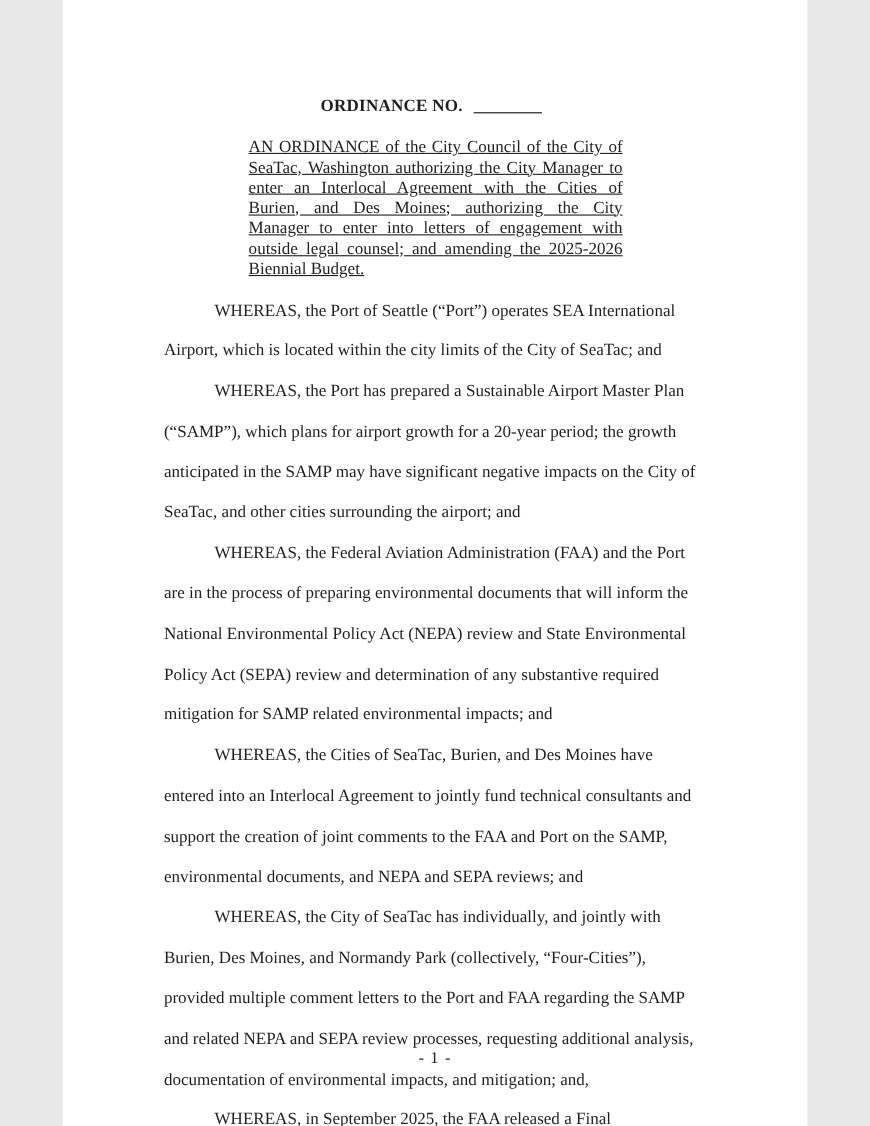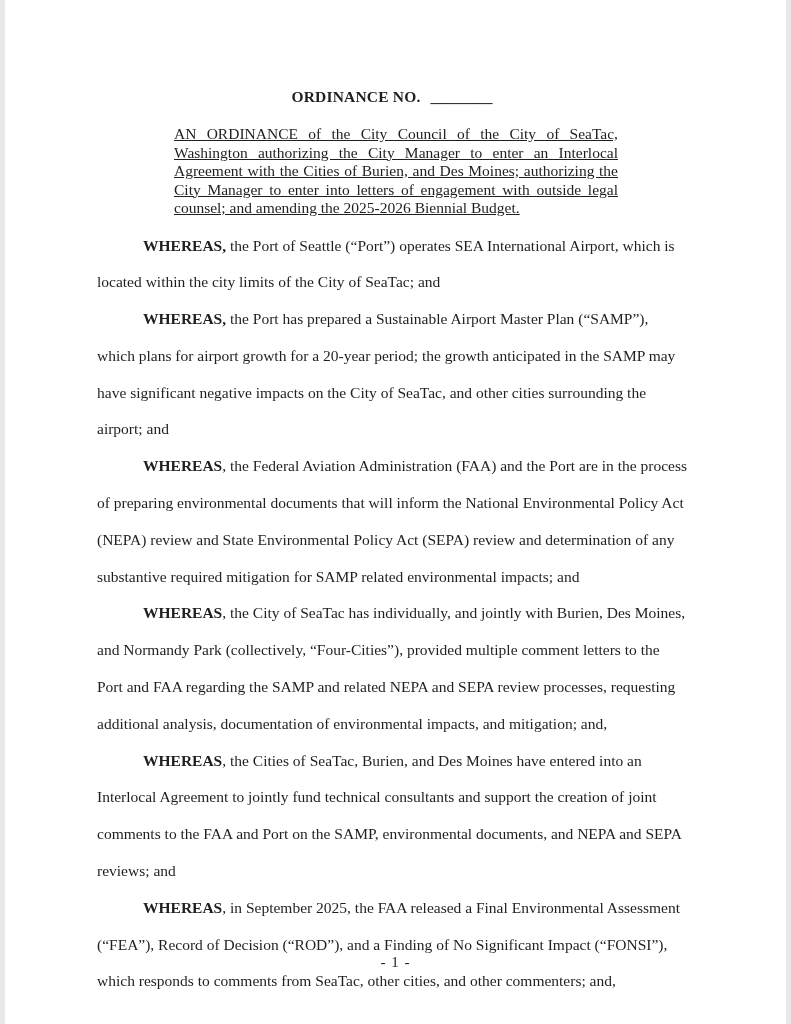--- a/index.html
+++ b/index.html
@@ -1,19 +1,19 @@
 <!DOCTYPE html>
 <html><head>
 <meta charset="utf-8">
 <style>
   * { margin: 0; padding: 0; box-sizing: border-box; }
   html, body { background: #e8e8e8; }
   .page {
     position: relative;
-    width: 781px;
+    width: 677px;
     height: 1024px;
     margin: 0 auto;
     background: #ffffff;
     color: #1f1f1f;
     font-family: "Liberation Serif", "DejaVu Serif", serif;
     font-size: 15.5px;
     padding: 88px 99px 0 92px;
     overflow: hidden;
   }
   .doc-title {
@@ -37,21 +37,21 @@
   }
   .whereas-block {
     margin-top: 10px;
     line-height: 36.8px;
     text-align: left;
   }
   .whereas-block p {
     text-indent: 46px;
     margin: 0;
   }
-  .whereas-block b { font-weight: bold; }
+  .whereas-block b { font-weight: normal; }
   .page-footer {
     position: absolute;
     top: 954px;
     left: 0;
     width: 100%;
     text-align: center;
     font-size: 15px;
     letter-spacing: 1px;
   }
 </style>
@@ -63,20 +63,20 @@
   <div class="doc-title">
     <span>ORDINANCE NO.</span><span class="blank">________</span>
   </div>
 
   <p class="recital">AN ORDINANCE of the City Council of the City of SeaTac, Washington authorizing the City Manager to enter an Interlocal Agreement with the Cities of Burien, and Des Moines; authorizing the City Manager to enter into letters of engagement with outside legal counsel; and amending the 2025-2026 Biennial Budget.</p>
 
   <div class="whereas-block">
     <p><b>WHEREAS,</b><span> the Port of Seattle (“Port”) operates SEA International Airport, which is located within the city limits of the City of SeaTac; and</span></p>
     <p><b>WHEREAS,</b><span> the Port has prepared a Sustainable Airport Master Plan (“SAMP”), which plans for airport growth for a 20-year period; the growth anticipated in the SAMP may have significant negative impacts on the City of SeaTac, and other cities surrounding the airport; and</span></p>
     <p><b>WHEREAS</b><span>, the Federal Aviation Administration (FAA) and the Port are in the process of preparing environmental documents that will inform the National Environmental Policy Act (NEPA) review and State Environmental Policy Act (SEPA) review and determination of any substantive required mitigation for SAMP related environmental impacts; and</span></p>
+    <p><b>WHEREAS</b><span>, the Cities of SeaTac, Burien, and Des Moines have entered into an Interlocal Agreement to jointly fund technical consultants and support the creation of joint comments to the FAA and Port on the SAMP, environmental documents, and NEPA and SEPA reviews; and</span></p>
     <p><b>WHEREAS</b><span>, the City of SeaTac has individually, and jointly with Burien, Des Moines, and Normandy Park (collectively, “Four-Cities”), provided multiple comment letters to the Port and FAA regarding the SAMP and related NEPA and SEPA review processes, requesting additional analysis, documentation of environmental impacts, and mitigation; and,</span></p>
-    <p><b>WHEREAS</b><span>, the Cities of SeaTac, Burien, and Des Moines have entered into an Interlocal Agreement to jointly fund technical consultants and support the creation of joint comments to the FAA and Port on the SAMP, environmental documents, and NEPA and SEPA reviews; and</span></p>
     <p><b>WHEREAS</b><span>, in September 2025, the FAA released a Final Environmental Assessment (“FEA”), Record of Decision (“ROD”), and a Finding of No Significant Impact (“FONSI”), which responds to comments from SeaTac, other cities, and other commenters; and,</span></p>
   </div>
 
   <div class="page-footer">- 1 -</div>
 
 </div>
 
 </body></html>

